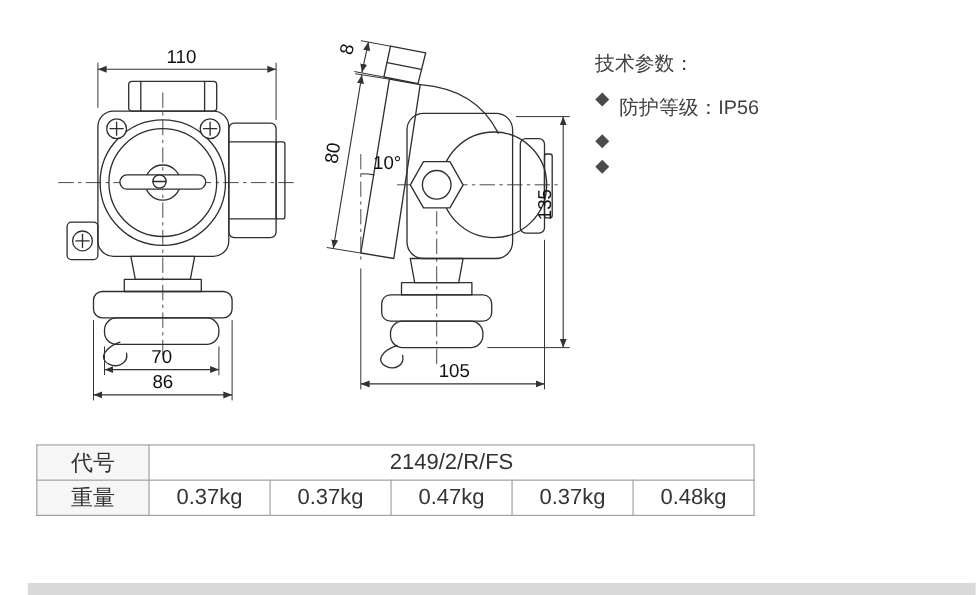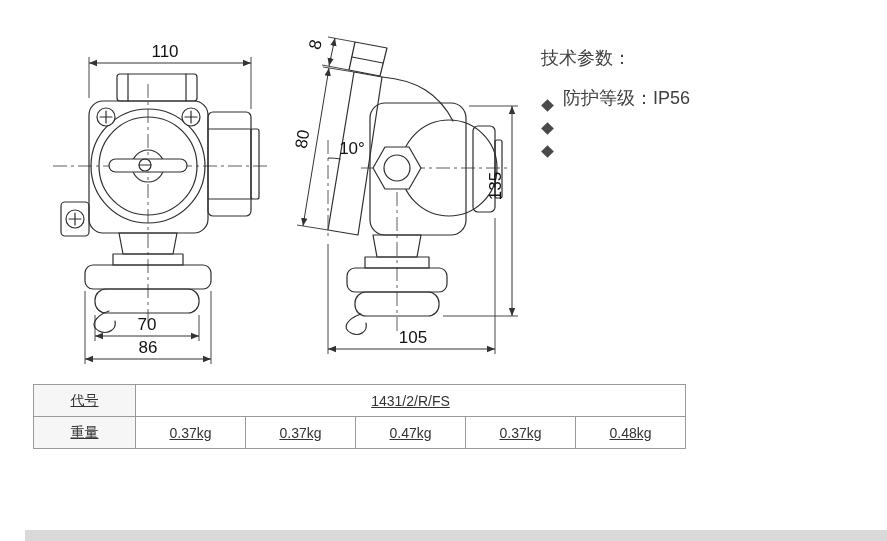--- a/index.html
+++ b/index.html
@@ -11,25 +11,25 @@
   .ln  { fill:none; stroke:#2e2e2e; stroke-width:1.2; stroke-linejoin:round; stroke-linecap:round; }
   .fillw { fill:#ffffff; }
   .cl  { fill:none; stroke:#4a4a4a; stroke-width:0.9; stroke-dasharray:14 4 3 4; }
   .ext { stroke:#333; stroke-width:0.9; }
   .dim { stroke:#333; stroke-width:1; fill:none; }
   .dim-text { font-family:"Liberation Sans", sans-serif; font-size:17px; fill:#111; text-anchor:middle; }
 
   
   .params { position:absolute; left:516px; top:46px; color:#404040; font-size:18px; }
   .params-title { margin-bottom:16px; }
-  .param-item { display:flex; align-items:flex-end; margin-bottom:14px; line-height:24px; }
+  .param-item { display:flex; align-items:flex-start; margin-bottom:14px; line-height:24px; }
   .diamond { display:inline-block; width:9px; height:9px; background:#4a4a4a; transform:rotate(45deg); margin:0 11px 0 2px; flex:0 0 auto; }
 
   
-  .spec-table { position:absolute; left:8px; top:384px; border-collapse:collapse; font-size:14px; color:#333; background:#fff;text-decoration:underline; }
+  .spec-table { position:absolute; left:8px; top:404px; border-collapse:collapse; font-size:20px; color:#333; background:#fff; }
   .spec-table td { border:1px solid #9a9a9a; height:32px; text-align:center; vertical-align:middle; padding:0 6px; }
   .spec-table td.lbl { width:102px; background:#f6f6f6; }
   .spec-table td.cell { width:110px; }
 
   .footer-strip { position:absolute; left:0; top:530px; width:887px; height:11px; background:#d9d9d9; }
 </style>
 </head>
 <body>
 
 <div class="screen">
@@ -166,21 +166,21 @@
     </div>
     <div class="param-item">
       <span class="diamond"></span>
     </div>
   </div>
 
   <table class="spec-table">
     <tbody>
         <tr>
       <td class="lbl">代号</td>
-      <td class="cell" colspan="5">1431/2/R/FS</td>
+      <td class="cell" colspan="5">2149/2/R/FS</td>
     </tr>
     <tr>
       <td class="lbl">重量</td>
       <td class="cell">0.37kg</td>
       <td class="cell">0.37kg</td>
       <td class="cell">0.47kg</td>
       <td class="cell">0.37kg</td>
       <td class="cell">0.48kg</td>
     </tr>
   </tbody>

